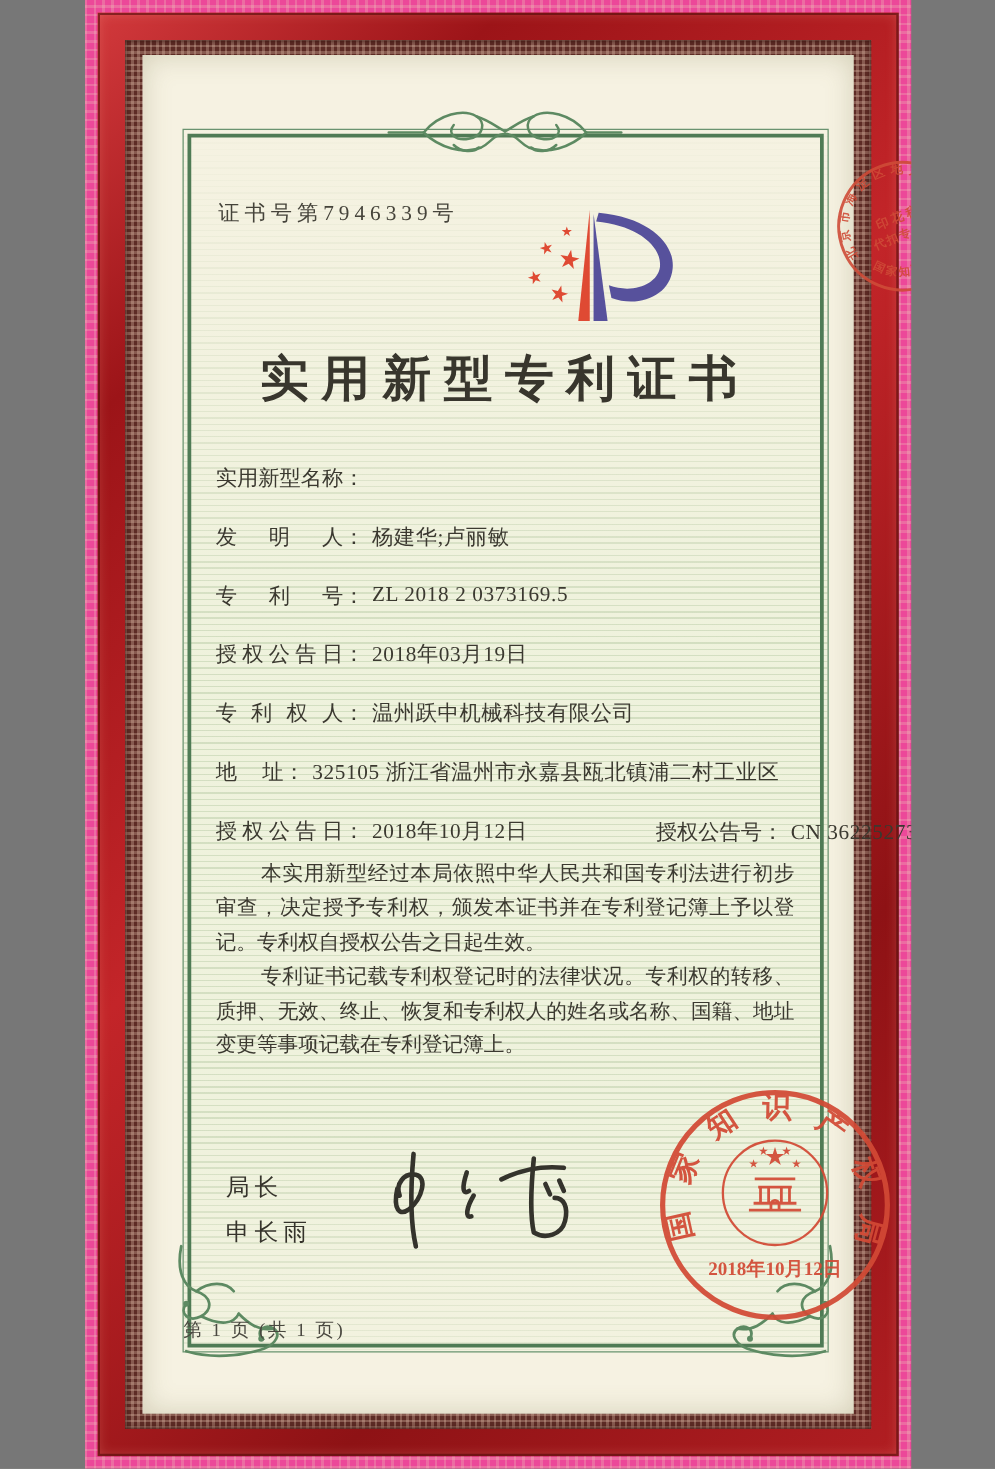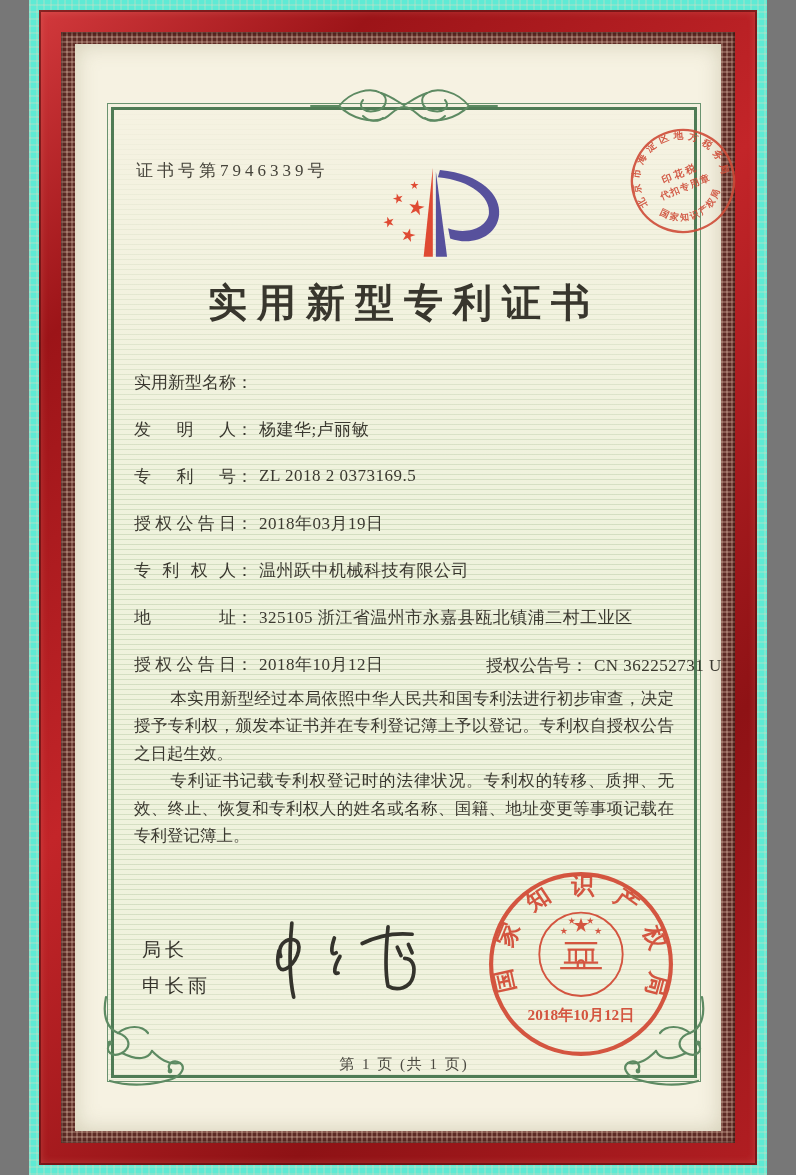--- a/index.html
+++ b/index.html
@@ -1,20 +1,20 @@
 <!DOCTYPE html>
 <html><head>
 <meta charset="utf-8">
 <style>
   html,body { margin:0; padding:0; background:#777; }
   * { box-sizing:border-box; }
   body { font-family:"Liberation Serif","DejaVu Serif",serif; }
 
-  .page { position:relative; width:738px; height:1175px; margin:0 auto; overflow:hidden;
-          background:#5eead4; }
+  .page { position:relative; width:661px; height:1175px; margin:0 auto; overflow:hidden;
+          background:#ec4899; }
   
   .page::before { content:""; position:absolute; inset:0;
      background:
        repeating-linear-gradient(90deg, rgba(236,216,188,.25) 0 2px, transparent 2px 7px),
        repeating-linear-gradient(0deg, rgba(236,216,188,.25) 0 2px, transparent 2px 7px);
   }
   .frame-red { position:absolute; inset:10px;
      background:linear-gradient(135deg,#d2393c 0%,#9c1418 18%,#c32529 45%,#8e1215 75%,#b11e22 100%);
      box-shadow: inset 0 0 0 2px rgba(80,8,8,.6), inset 0 0 10px rgba(255,180,160,.3); }
   .frame-inner { position:absolute; inset:32px; background:#5d2b25;
@@ -52,21 +52,21 @@
   .paras p { margin:0; font-size:16.5px; line-height:27.4px; text-indent:2.2em;
              text-align:justify; color:#3b3930; }
 
   .sig-title { position:absolute; left:34px; top:833px; font-size:19px; letter-spacing:4px; color:#35332b; }
   .sig-name  { position:absolute; left:34px; top:869px; font-size:19px; letter-spacing:4px; color:#35332b; }
   .sig-draw  { position:absolute; left:145px; top:808px; width:185px; height:100px; }
 
   .seal { position:absolute; left:378px; top:765px; width:190px; height:190px; opacity:.93; }
   .stamp { position:absolute; left:518px; top:20px; width:114px; height:114px; opacity:.9; }
 
-  .footer { position:absolute; left:0; right:0; bottom:7px; text-align:center;
+  .footer { position:absolute; left:0; right:0; bottom:7px; text-align:left;
             font-size:15px; letter-spacing:2px; color:#4a4840; }
 
   .orn { position:absolute; pointer-events:none; }
   .orn-top { top:-23px; left:50%; transform:translateX(-50%); width:190px; height:50px; }
   .orn-bl { left:-14px; bottom:-14px; width:100px; height:100px; }
   .orn-br { right:-14px; bottom:-14px; width:100px; height:100px; transform:scaleX(-1); }
 
   svg text { font-family:"Liberation Serif","DejaVu Serif",serif; }
 </style>
 </head>

